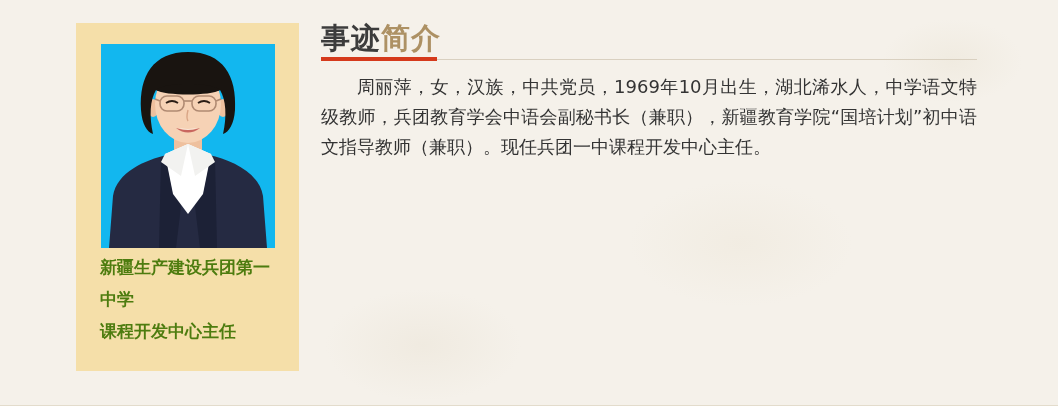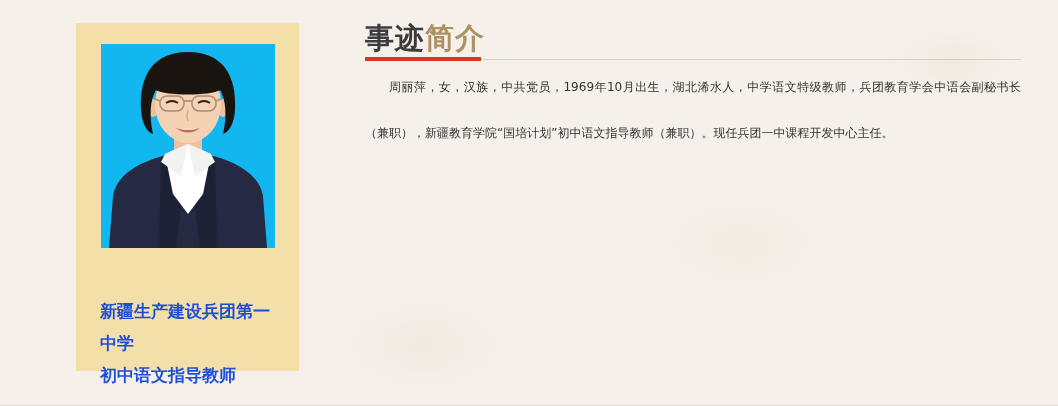--- a/index.html
+++ b/index.html
@@ -25,47 +25,46 @@
   }
   .photo-frame{
     position:absolute;left:25px;top:21px;
     width:174px;height:204px;
     overflow:hidden;
   }
   .photo-frame svg{display:block;}
   .card-caption{
     position:absolute;left:24px;top:228px;right:16px;
     font-size:17px;line-height:32px;font-weight:bold;
-    color:#1d4ed8;
+    color:#4d7c0f;
     letter-spacing:0;
-    margin-top:44px;
   }
   .card-caption .line{display:block;}
 
   
   .content{
-    position:absolute;left:321px;top:0;width:656px;margin-left:44px;
+    position:absolute;left:321px;top:0;width:656px;
   }
   .section-header{position:relative;margin-top:22px;}
   .section-title{
     margin:0;font-size:29px;line-height:32px;font-weight:bold;
     color:#3c3c3c;letter-spacing:1px;
   }
   .section-title .gold{color:#ad9164;}
   .title-rule{position:relative;height:4px;margin-top:3px;}
   .title-rule .red{
     position:absolute;left:0;top:0;width:116px;height:4px;background:#d53a1c;
   }
   .title-rule .thin{
     position:absolute;left:116px;right:0;top:2px;height:1px;background:#d9d0c0;
   }
 
   .bio{
-    padding-top:3px;
-    font-size:12px;line-height:46px;color:#333;
+    padding-top:11px;
+    font-size:18px;line-height:30px;color:#333;
     text-align:justify;
   }
   .bio p{margin:0 0 12px 0;text-indent:2em;}
 </style>
 </head>
 <body>
 
 <div class="profile-card">
   <div class="photo-frame">
     <svg width="174" height="204" viewBox="0 0 174 204" xmlns="http://www.w3.org/2000/svg">
@@ -99,21 +98,21 @@
       <path d="M97,59 q6,-4 12,0" stroke="#2a1d15" stroke-width="1.8" fill="none"></path>
 
       <path d="M87,66 q-2,8 0,11" stroke="#d9a585" stroke-width="1.4" fill="none"></path>
 
       <path d="M75,84 q12,9 24,0 q-12,4 -24,0 Z" fill="#c9665f"></path>
       <path d="M77,84 q10,3 20,0 q-10,2 -20,0 Z" fill="#ffffff"></path>
     </svg>
   </div>
   <div class="card-caption">
     <span class="line">新疆生产建设兵团第一中学</span>
-    <span class="line">初中语文指导教师</span>
+    <span class="line">课程开发中心主任</span>
   </div>
 </div>
 
 <div class="content">
   <div class="section-header">
     <h1 class="section-title"><span>事迹</span><span class="gold">简介</span></h1>
     <div class="title-rule">
       <div class="red"></div>
       <div class="thin"></div>
     </div>

